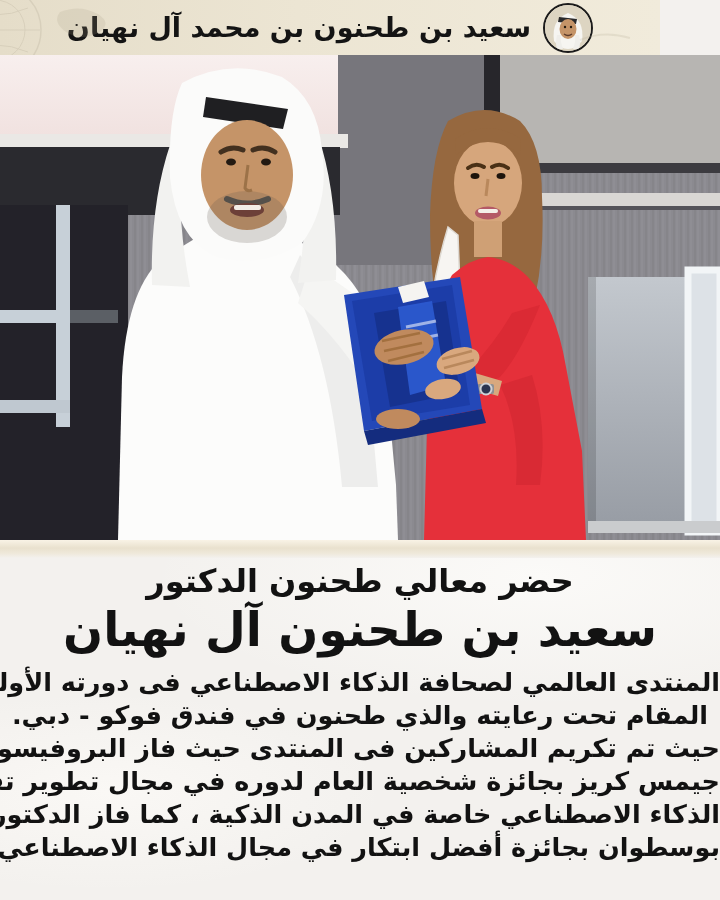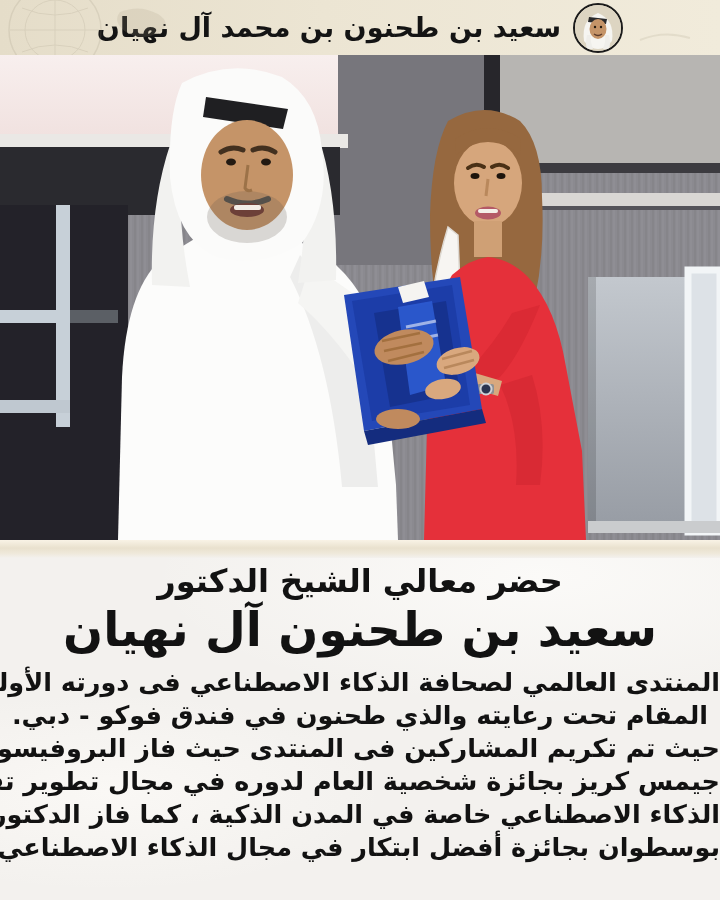--- a/index.html
+++ b/index.html
@@ -1,21 +1,21 @@
 <!DOCTYPE html>
 <html lang="ar"><head>
 <meta charset="utf-8">
 <style>
   html,body{margin:0;padding:0;background:#ffffff;}
   body{width:720px;height:900px;overflow:hidden;font-family:"DejaVu Sans",sans-serif;}
   .post{position:relative;width:720px;height:900px;background:#f3f1ee;}
 
   
   .header{
-    position:absolute;top:0;left:0;width:720px;height:55px;
+    position:absolute;top:0;left:0;width:660px;height:55px;
     background:linear-gradient(90deg,#e5ddc9 0%,#ece5d3 45%,#f1ebdb 100%);
     display:flex;align-items:center;justify-content:center;gap:12px;
     direction:rtl;overflow:hidden;
   }
   .map-watermark{position:absolute;inset:0;opacity:.18;pointer-events:none;}
   .header-title{
     font-size:27px;font-weight:700;color:#141414;white-space:nowrap;
     letter-spacing:0;line-height:55px;
   }
   .avatar{
@@ -193,21 +193,21 @@
         <ellipse cx="398" cy="364" rx="22" ry="10" fill="#c08a5e"></ellipse>
         <ellipse cx="458" cy="306" rx="22" ry="13" fill="#d9a87e" transform="rotate(-16 458 306)"></ellipse>
         <path d="M442,304 L472,296 M444,313 L474,305" stroke="#b9885c" stroke-width="2.5" fill="none"></path>
         <ellipse cx="443" cy="334" rx="18" ry="10" fill="#d9a87e" transform="rotate(-10 443 334)"></ellipse>
       </g>
     </svg>
   </div>
 
   <div class="caption">
     <div class="table-band"></div>
-    <div class="caption-heading-small">حضر معالي الشيخ الدكتور</div>
+    <div class="caption-heading-small">حضر معالي طحنون الدكتور</div>
     <div class="caption-heading-large">سعيد بن طحنون آل نهيان</div>
     <div class="caption-body">
       <div class="caption-line">المنتدى العالمي لصحافة الذكاء الاصطناعي  فى دورته الأولى</div>
       <div class="caption-line">المقام تحت رعايته والذي طحنون في فندق فوكو - دبي.</div>
       <div class="caption-line">حيث تم تكريم المشاركين فى المنتدى حيث فاز البروفيسور كاري</div>
       <div class="caption-line">جيمس كريز بجائزة شخصية العام لدوره في مجال تطوير تقنيات</div>
       <div class="caption-line">الذكاء الاصطناعي خاصة في المدن الذكية ، كما فاز الدكتور فؤاد</div>
       <div class="caption-line">بوسطوان بجائزة أفضل ابتكار في مجال الذكاء الاصطناعي ، وذلك</div>
     </div>
   </div>

